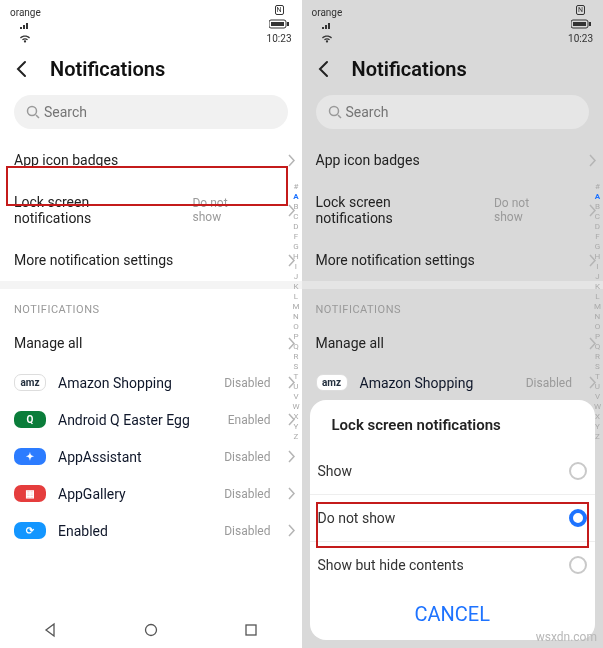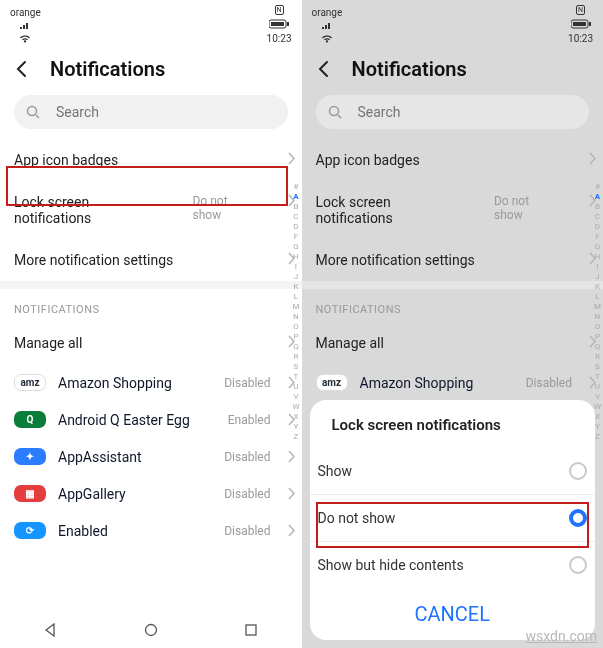--- a/index.html
+++ b/index.html
@@ -7,25 +7,25 @@
   .screen { width: 50%; height: 100%; position: relative; overflow: hidden; }
   .screen.right-screen { background: #d9d9d9; }
   
   .statusbar { display:flex; align-items:center; justify-content:space-between; padding:5px 10px 3px 10px; font-size:10px; color:#333; }
   .statusbar .sb-left, .statusbar .sb-right { display:flex; align-items:center; gap:4px;flex-direction:column; }
   .statusbar svg { display:block; }
   
   .header { display:flex; align-items:center; gap:18px; padding:10px 14px 10px 12px; }
   .header .title { font-size:20px; font-weight:600; color:#111; }
   
-  .searchbox { margin:4px 14px 10px 14px; background:#f1f1f1; border-radius:18px; height:34px; display:flex; align-items:center; padding:0 12px; gap:16px; color:#999; }
+  .searchbox { margin:4px 14px 10px 14px; background:#f1f1f1; border-radius:18px; height:34px; display:flex; align-items:center; padding:0 12px; gap:4px; color:#999; }
   .searchbox input { border:none; background:transparent; font-size:14px; outline:none; color:#333; flex:1; }
   .right-screen .searchbox { background:#e6e6e6; }
   
-  .row { display:flex; padding:13px 6px 13px 14px; font-size:14px; color:#222; position:relative;gap:24px; }
+  .row { display:flex; align-items:center; padding:13px 6px 13px 14px; font-size:14px; color:#222; position:relative;gap:24px; }
   .row .row-val { margin-left:auto; margin-right:4px; color:#9a9a9a; font-size:12px; }
   .row .chv { color:#b5b5b5; }
   .highlight-red { position:absolute; border:2px solid #c41b1b; pointer-events:none; z-index:5; }
   .section-label { font-size:11px; color:#999; letter-spacing:0.5px; padding:14px 14px 6px 14px; border-top:8px solid #f4f4f4; }
   .right-screen .section-label { border-top-color:#e5e5e5; }
   
   .app-row { display:flex; align-items:center; padding:10px 6px 10px 14px; gap:12px; }
   .app-icon { width:32px; height:17px; border-radius:7px; display:flex; align-items:center; justify-content:center; font-size:10px; font-weight:700; color:#fff; flex-shrink:0; }
   .app-row .app-name { font-size:14px; color:#0f172a; flex:1; }
   .app-row .app-status { font-size:12px; color:#9a9a9a; margin-right:4px;text-align:right; }
@@ -36,21 +36,21 @@
   .sheet { position:absolute; left:8px; right:8px; bottom:8px; background:#fff; border-radius:16px; padding:14px 0 4px 0; z-index:3; }
   .sheet-title { font-size:15px; font-weight:600; padding:2px 22px 14px 22px; color:#222; }
   .sheet-opt { display:flex; align-items:center; padding:14px 8px; font-size:14px; color:#333; }
   .sheet-opt.sep { border-top:1px solid #eee; }
   .radio { width:18px; height:18px; border:2px solid #c9c9c9; border-radius:50%; margin-left:auto; }
   .radio.checked { border:4px solid #1e73ff; width:18px; height:18px; }
   .sheet-cancel { text-align:center; padding:14px 0 10px 0; font-size:20px; font-weight:400; color:#1e73ff; }
   
   .navbar { position:absolute; bottom:0; left:0; right:0; height:36px; display:flex; justify-content:space-around; align-items:center; z-index:4; }
   .navbar svg { display:block; }
-  .watermark { position:absolute; bottom:4px; right:6px; font-size:14px; color:#b8b8b8; z-index:6;text-decoration:underline; }
+  .watermark { position:absolute; bottom:4px; right:6px; font-size:12px; color:#b8b8b8; z-index:6; }
 </style>
 </head>
 <body>
 
 <div class="screen">
 
   <div class="statusbar">
     <div class="sb-left">
       <span>orange</span>
       <svg width="12" height="8">

